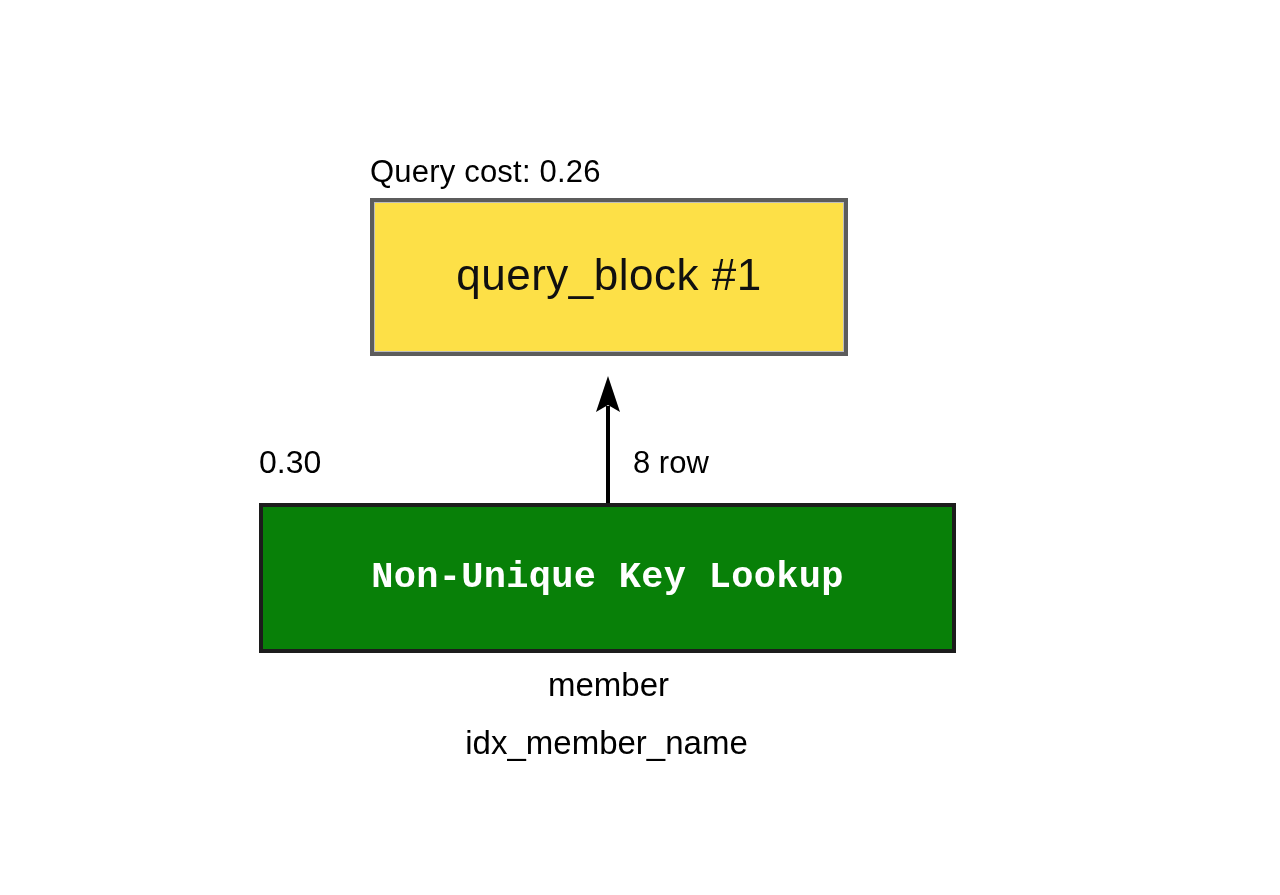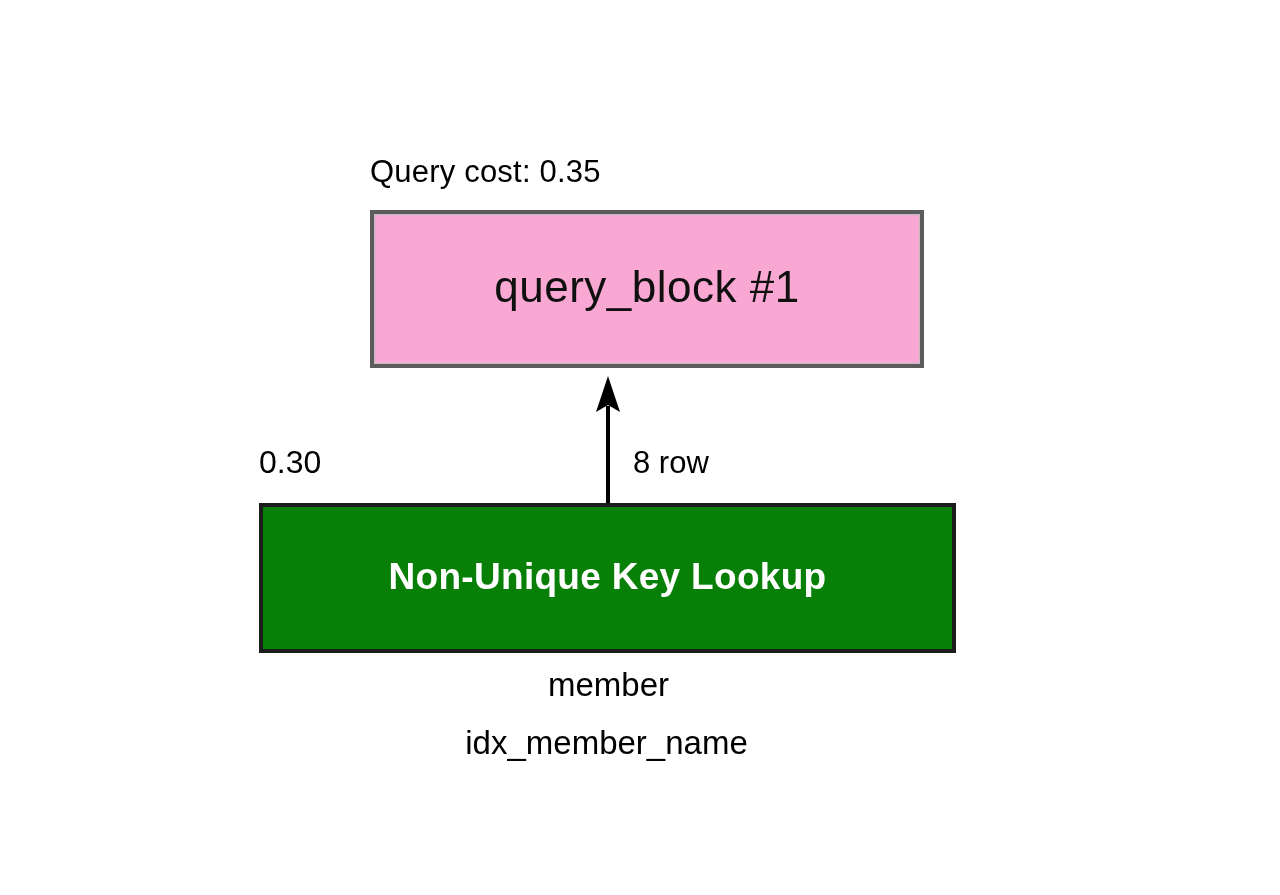--- a/index.html
+++ b/index.html
@@ -31,25 +31,25 @@
     top: 156px;
     font-size: 31px;
     font-weight: 400;
     letter-spacing: 0.2px;
   }
 
   
   .query-block-node {
     position: absolute;
     left: 370px;
-    top: 210px;
-    width: 554px;
+    top: 198px;
+    width: 478px;
     height: 158px;
     box-sizing: border-box;
-    background: #f9a8d4;
+    background: #fde047;
     border: 4px solid #5c5c5c;
     display: flex;
     align-items: center;
     justify-content: center;
   }
   .query-block-node .inner-line {
     position: absolute;
     left: 0; right: 0; top: 0; bottom: 0;
     border: 1px solid #bdbdbd;
     pointer-events: none;
@@ -100,20 +100,21 @@
     display: flex;
     align-items: center;
     justify-content: center;
   }
   .lookup-text {
     font-size: 37px;
     font-weight: bold;
     color: #ffffff;
     letter-spacing: 0.3px;
     transform: translateY(-1px);
+    font-family: Liberation Mono, monospace;
   }
 
   
   .table-name {
     left: 0;
     right: 0;
     top: 668px;
     width: 1217px;
     text-align: center;
     font-size: 33px;
@@ -127,21 +128,21 @@
     text-align: center;
     font-size: 33px;
     font-weight: normal;
   }
 </style>
 </head>
 <body>
 
 <div id="canvas">
 
-  <div class="node-label query-cost">Query cost: 0.35</div>
+  <div class="node-label query-cost">Query cost: 0.26</div>
 
   <div class="query-block-node">
     <span class="inner-line"></span>
     <span class="query-block-text">query_block #1</span>
   </div>
 
   <svg class="connector" width="40" height="140" viewBox="0 0 40 140">
     <line x1="20" y1="140" x2="20" y2="36" stroke="#000000" stroke-width="4"></line>
     <polygon points="20,6 32,42 20,35 8,42" fill="#000000"></polygon>
   </svg>

